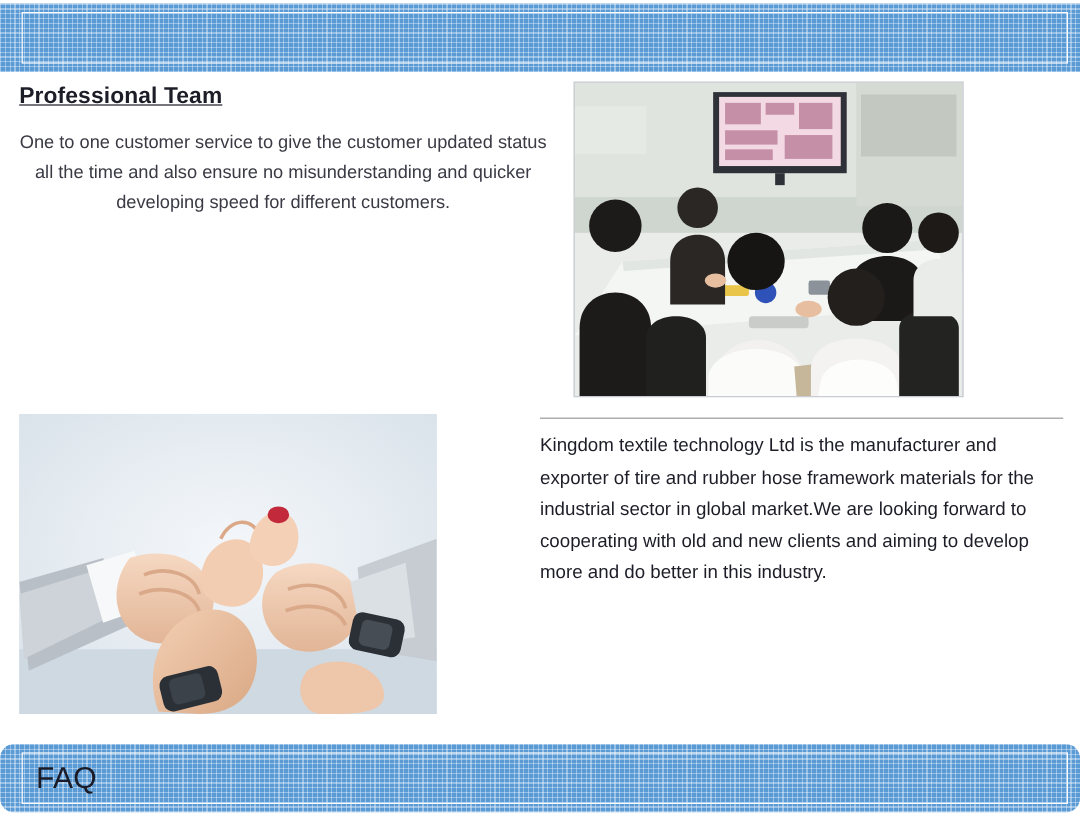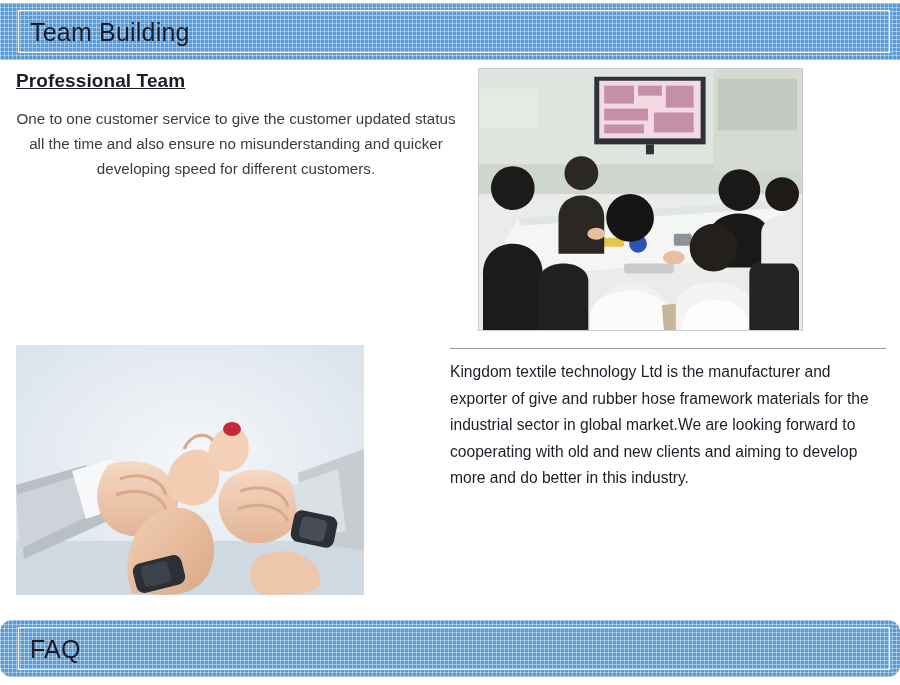--- a/index.html
+++ b/index.html
@@ -120,21 +120,20 @@
   }
 
   
   .svg-fill { display:block; width:100%; height:100%; }
 </style>
 </head>
 <body>
 
 <div class="section-bar" id="bar-team">
   <div class="inner"></div>
-  <div class="title">Team Building</div>
 </div>
 
 <div id="pro-team">
   <h2 class="heading">Professional Team</h2>
   <p class="body">One to one customer service to give the customer updated status all the time and also ensure no misunderstanding and quicker developing speed for different customers.</p>
 </div>
 
 <div class="photo" id="photo-meeting">
   <svg class="svg-fill" viewBox="0 0 325 263" preserveAspectRatio="xMidYMid slice">
 
@@ -258,19 +257,19 @@
 
     <rect x="276" y="168" width="44" height="32" rx="8" transform="rotate(12 298 184)" fill="#2b2f36"></rect>
     <rect x="284" y="173" width="26" height="22" rx="5" transform="rotate(12 297 184)" fill="#474d55"></rect>
 
     <path d="M240 214 C262 198 300 208 304 232 C306 250 280 250 252 250 C236 250 228 228 240 214 Z" fill="#eec6aa"></path>
   </svg>
 </div>
 
 <div id="develop">
   <div class="rule"></div>
-  <p class="body">Kingdom textile technology Ltd is the manufacturer and exporter of give and rubber hose framework materials for the industrial sector in global market.We are looking forward to cooperating with old and new clients and aiming to develop more and do better in this industry.</p>
+  <p class="body">Kingdom textile technology Ltd is the manufacturer and exporter of tire and rubber hose framework materials for the industrial sector in global market.We are looking forward to cooperating with old and new clients and aiming to develop more and do better in this industry.</p>
 </div>
 
 <div class="section-bar" id="bar-faq">
   <div class="inner"></div>
   <div class="title">FAQ</div>
 </div>
 
 </body></html>

